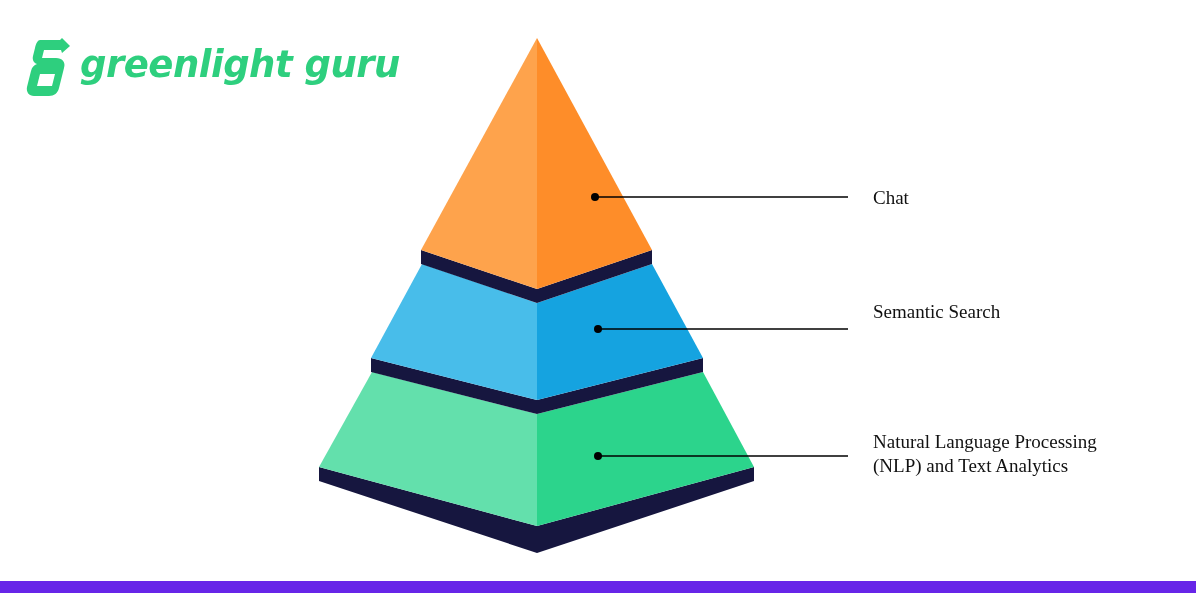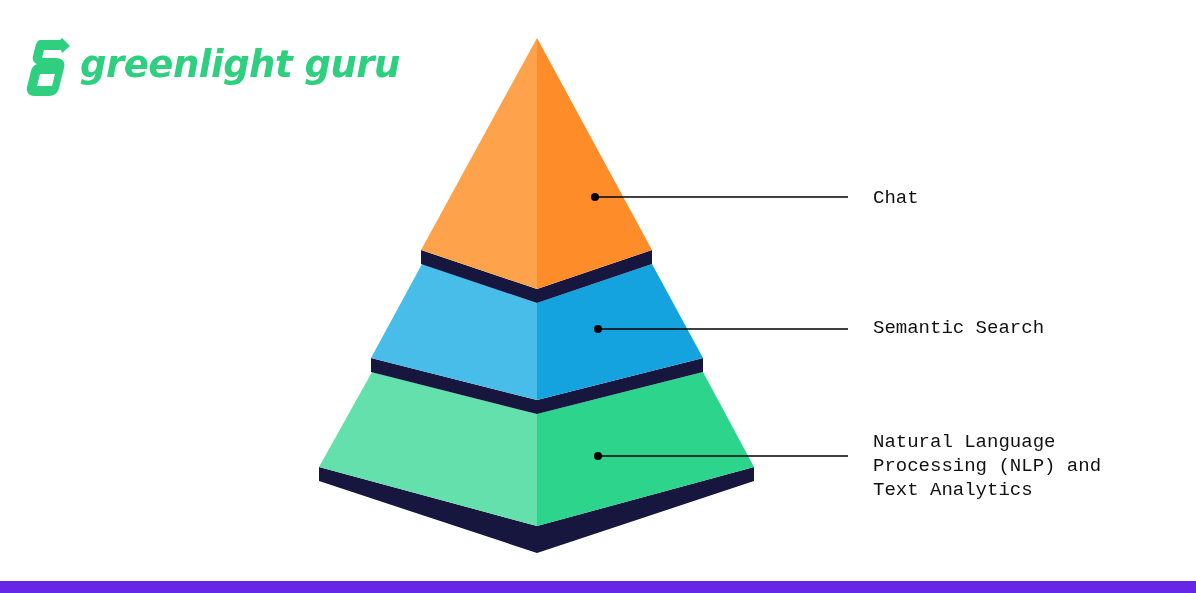--- a/index.html
+++ b/index.html
@@ -13,24 +13,24 @@
     .logo-text {
       position: absolute; left: 54px; top: 8px;
       font-family: "DejaVu Sans", "Liberation Sans", sans-serif;
       font-weight: bold; font-style: italic;
       font-size: 37px; letter-spacing: -0.5px;
       white-space: nowrap; line-height: 1;
     }
     .pyramid { position: absolute; left: 0; top: 0; width: 1196px; height: 593px; }
     .label {
       position: absolute; left: 873px; color: #111111;
-      font-size: 19px; line-height: 24px; font-family: Liberation Mono, monospace;
+      font-size: 19px; line-height: 24px; font-family: Liberation Serif, serif;
     }
     .label.l1 { top: 186px; }
-    .label.l2 { top: 316px; }
+    .label.l2 { top: 300px; }
     .label.l3 { top: 430px; width: 230px; }
     .bottom-bar { position: absolute; left: 0; top: 581px; width: 1196px; height: 12px; }
   </style>
 </head>
 <body>
 
 <div class="logo">
   <svg class="logo-mark" viewBox="0 0 46 60">
     <path d="M14 2 H34 L36 0 L44 8 L36 15 L35 12 H18 L16 20 H30 C36 20 40 24 38 30 L33 50 C32 55 28 58 23 58 H8 C3 58 0 54 1 49 L5 33 C6 29 8 27 11 26 C8 25 6 22 7 18 L9 10 C10 5 12 2 14 2 Z M14 36 L11 48 H26 L29 36 Z" fill="#2ecf7e" fill-rule="evenodd"></path>
   </svg>

